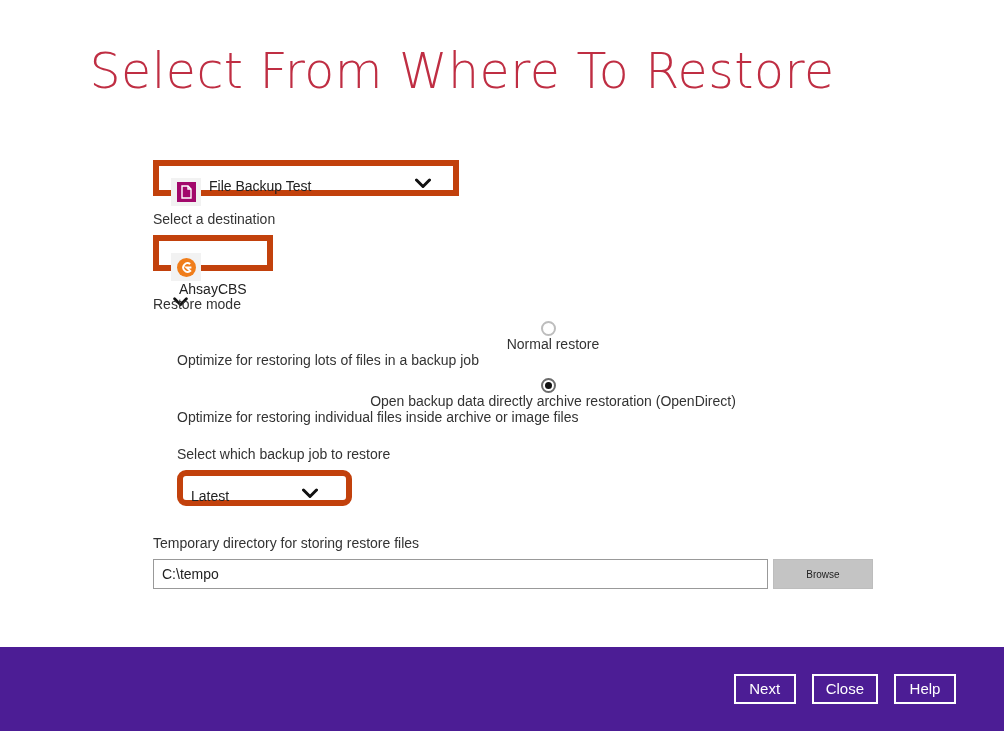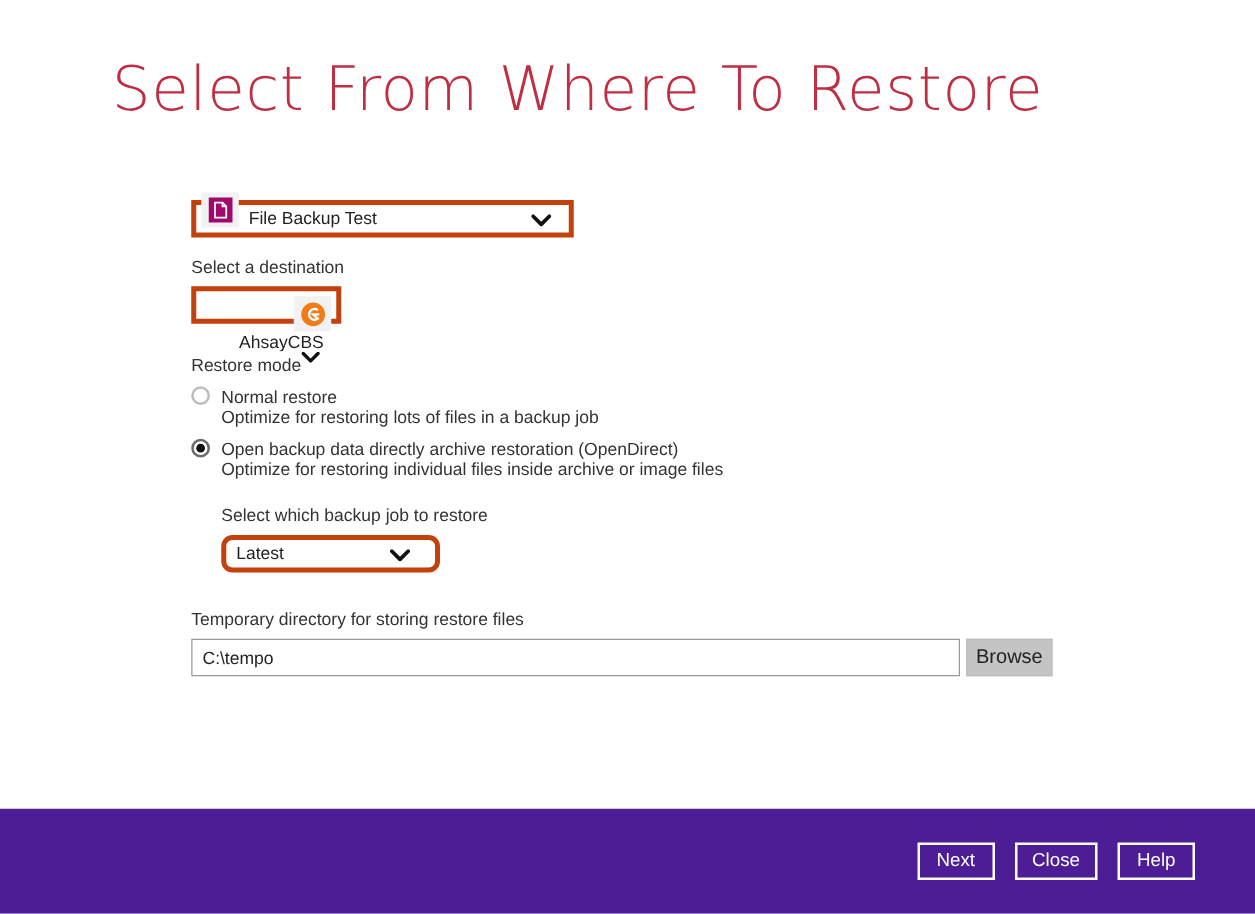--- a/index.html
+++ b/index.html
@@ -45,25 +45,25 @@
     color: #333333;
     line-height: 19px;
     margin: 0;
     white-space: nowrap;
   }
 
   
   .dropdown {
     box-sizing: border-box;
     height: 30px;
-    border: 4px solid #c2410c;
+    border: 6px solid #c2410c;
     background: #ffffff;
     display: flex;
-    align-items: flex-end;
-    padding: 4px;
+    align-items: flex-start;
+    padding: 12px;
     cursor: pointer;
     user-select: none;
   }
   .dropdown.backup-set {
     width: 306px;
     margin-top: 6px;
   }
   .dropdown.destination {
     width: 120px;
     margin-top: 6px;
@@ -128,22 +128,24 @@
   }
   .dropdown.destination .chev { padding-right: 8px; width: 18px; }
   .dropdown.job .chev { padding-right: 12px; }
   .chev svg { display: block; }
 
   
   .restore-mode { margin-top: 24px; }
 
   .radio-row {
     display: flex;
+    align-items: center;
     margin-top: 7px;
     cursor: pointer;
+    flex-direction: column;
   }
   .radio {
     width: 15px;
     height: 15px;
     border-radius: 50%;
     box-sizing: border-box;
     flex: 0 0 auto;
     margin-right: 9px;
     position: relative;
     background: #ffffff;
@@ -190,27 +192,27 @@
     border: 1px solid #999999;
     background: #ffffff;
     font-family: "Liberation Sans", sans-serif;
     font-size: 14px;
     color: #222222;
     padding: 0 8px;
     outline: none;
   }
   .browse-btn {
     box-sizing: border-box;
-    width: 69px;
+    width: 100px;
     height: 30px;
     margin-left: 5px;
     border: 1px solid #bdbdbd;
     background: #c4c4c4;
     font-family: "Liberation Sans", sans-serif;
-    font-size: 16px;
+    font-size: 10px;
     color: #222222;
     cursor: pointer;
   }
 
   
   .footer {
     position: absolute;
     left: 0;
     bottom: 0;
     width: 1004px;

